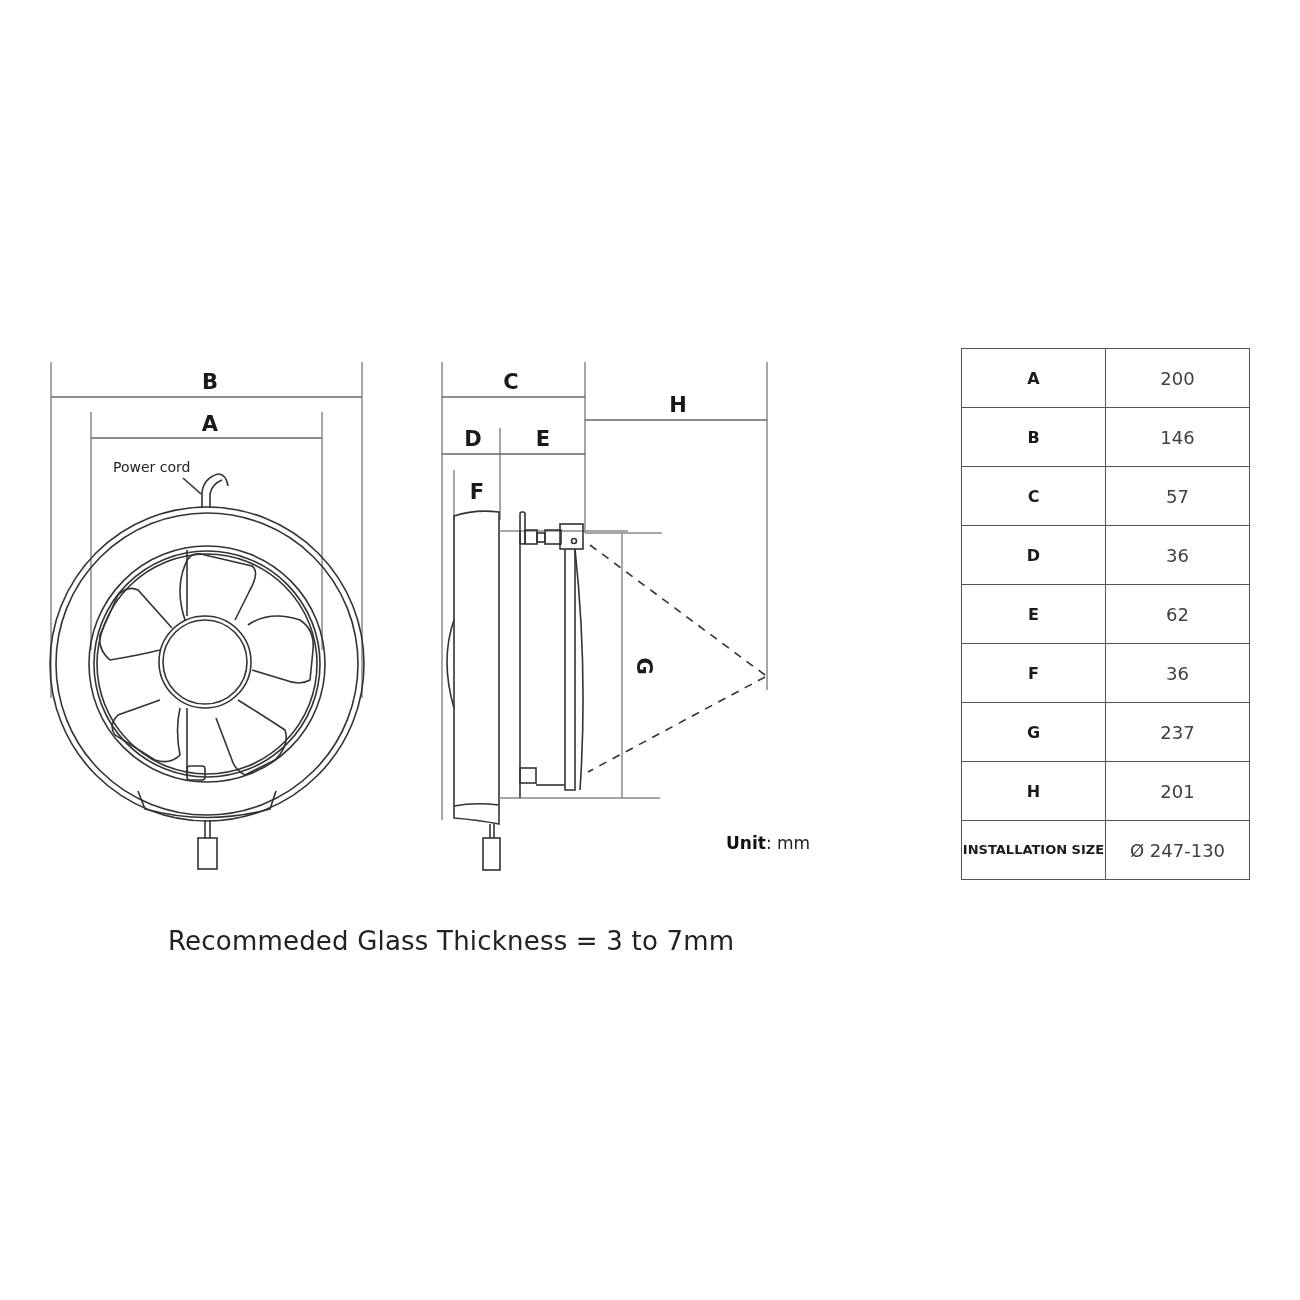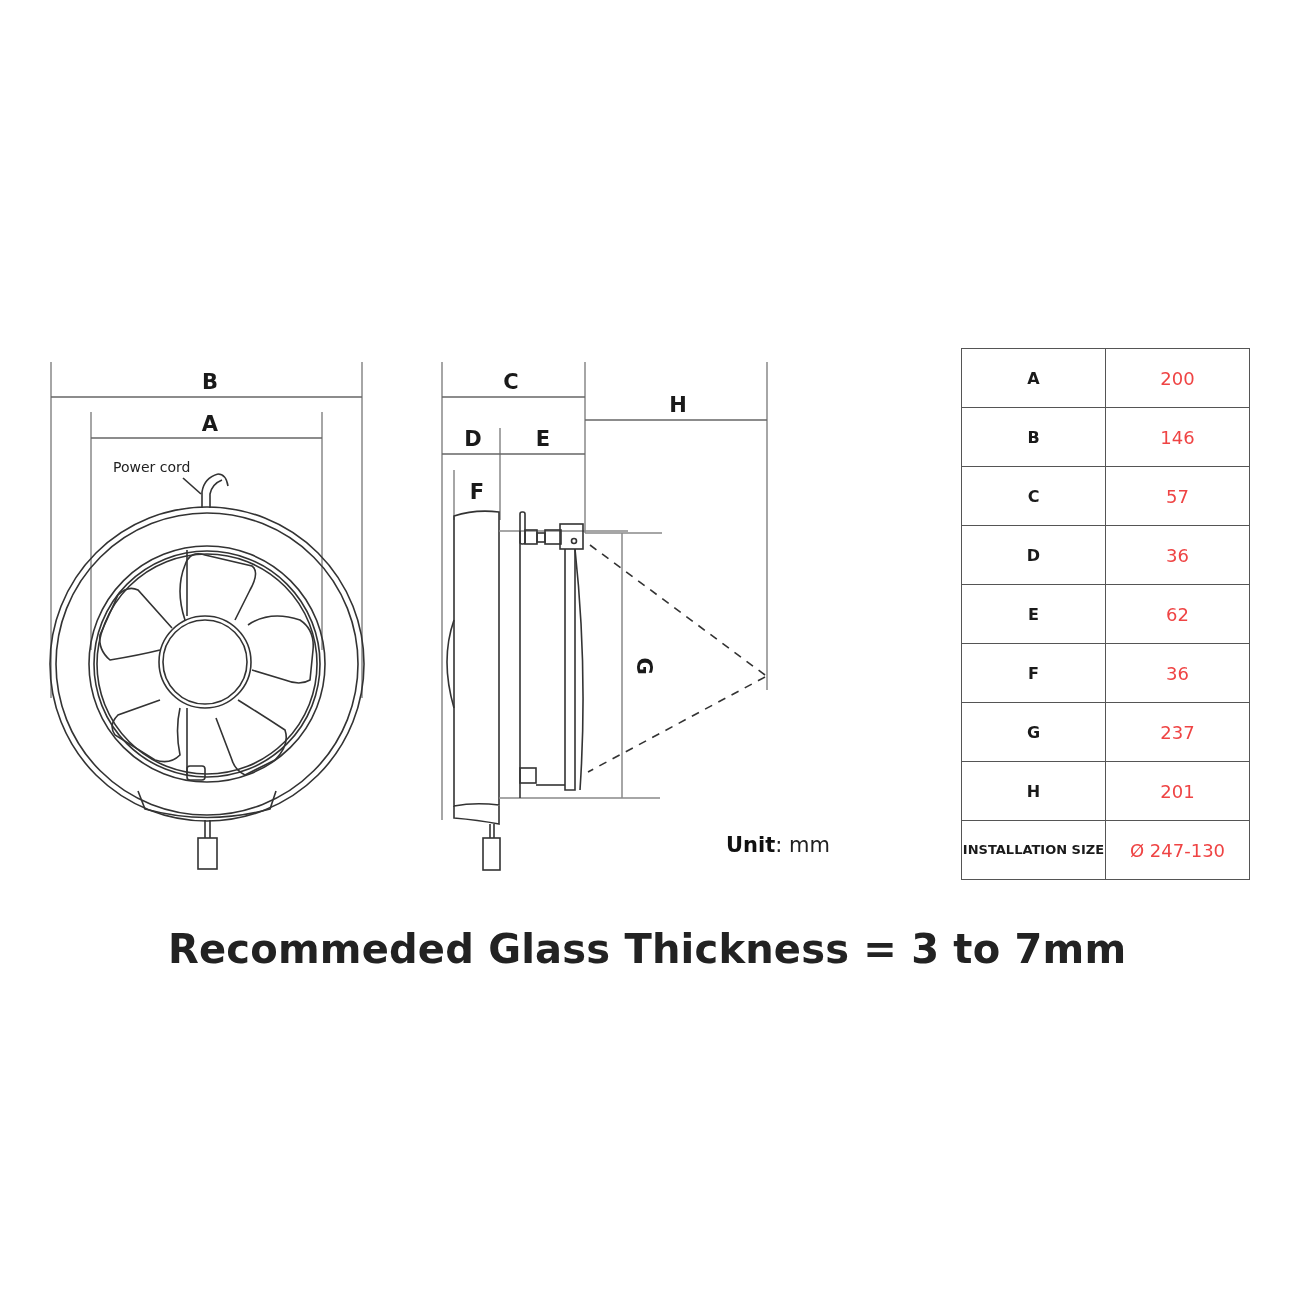--- a/index.html
+++ b/index.html
@@ -4,25 +4,25 @@
   <style>
     html, body { margin: 0; padding: 0; background: #ffffff; }
     body { width: 1300px; height: 1300px; position: relative; overflow: hidden;
            font-family: "Liberation Sans", sans-serif; color: #1a1a1a; }
     svg.drawing { position: absolute; left: 0; top: 0; }
     .dim-label { font-family: "DejaVu Sans", sans-serif; font-weight: bold; font-size: 21px; fill: #1a1a1a; }
     .small-label { font-family: "DejaVu Sans", sans-serif; font-size: 14px; fill: #222; }
     .spec-table { position: absolute; left: 961px; top: 348px; border-collapse: collapse; }
     .spec-table td { border: 1.5px solid #555; width: 143px; height: 58px; text-align: center; vertical-align: middle; padding: 0; }
     .spec-table td.key { font-family: "DejaVu Sans", sans-serif; font-weight: bold; font-size: 16px; color: #1a1a1a; }
-    .spec-table td.val { font-family: "DejaVu Sans", sans-serif; font-size: 18px; color: #ef4444; }
+    .spec-table td.val { font-family: "DejaVu Sans", sans-serif; font-size: 18px; color: #404040; }
     .spec-table td.key.small { font-size: 13px; line-height: 18px; margin-top: 12px; }
-    .unit { position: absolute; left: 726px; top: 833px; font-family: "DejaVu Sans", sans-serif; font-size: 21px; color: #222; }
+    .unit { position: absolute; left: 726px; top: 833px; font-family: "DejaVu Sans", sans-serif; font-size: 17px; color: #222; }
     .unit b { font-weight: bold; color: #111; }
-    .glass-note { position: absolute; left: 168px; top: 926px; font-family: "DejaVu Sans", sans-serif; font-size: 40px; color: #222; letter-spacing: 0.2px; font-weight: bold; }
+    .glass-note { position: absolute; left: 168px; top: 926px; font-family: "DejaVu Sans", sans-serif; font-size: 26px; color: #222; letter-spacing: 0.2px; }
   </style>
 </head>
 <body>
 
 <svg class="drawing" width="1300" height="1300" viewBox="0 0 1300 1300">
 
   <g fill="none" stroke="#333" stroke-width="1.6">
 
     <line x1="51" y1="362" x2="51" y2="698" stroke="#888" stroke-width="1.5"></line>
     <line x1="362" y1="362" x2="362" y2="698" stroke="#888" stroke-width="1.5"></line>

